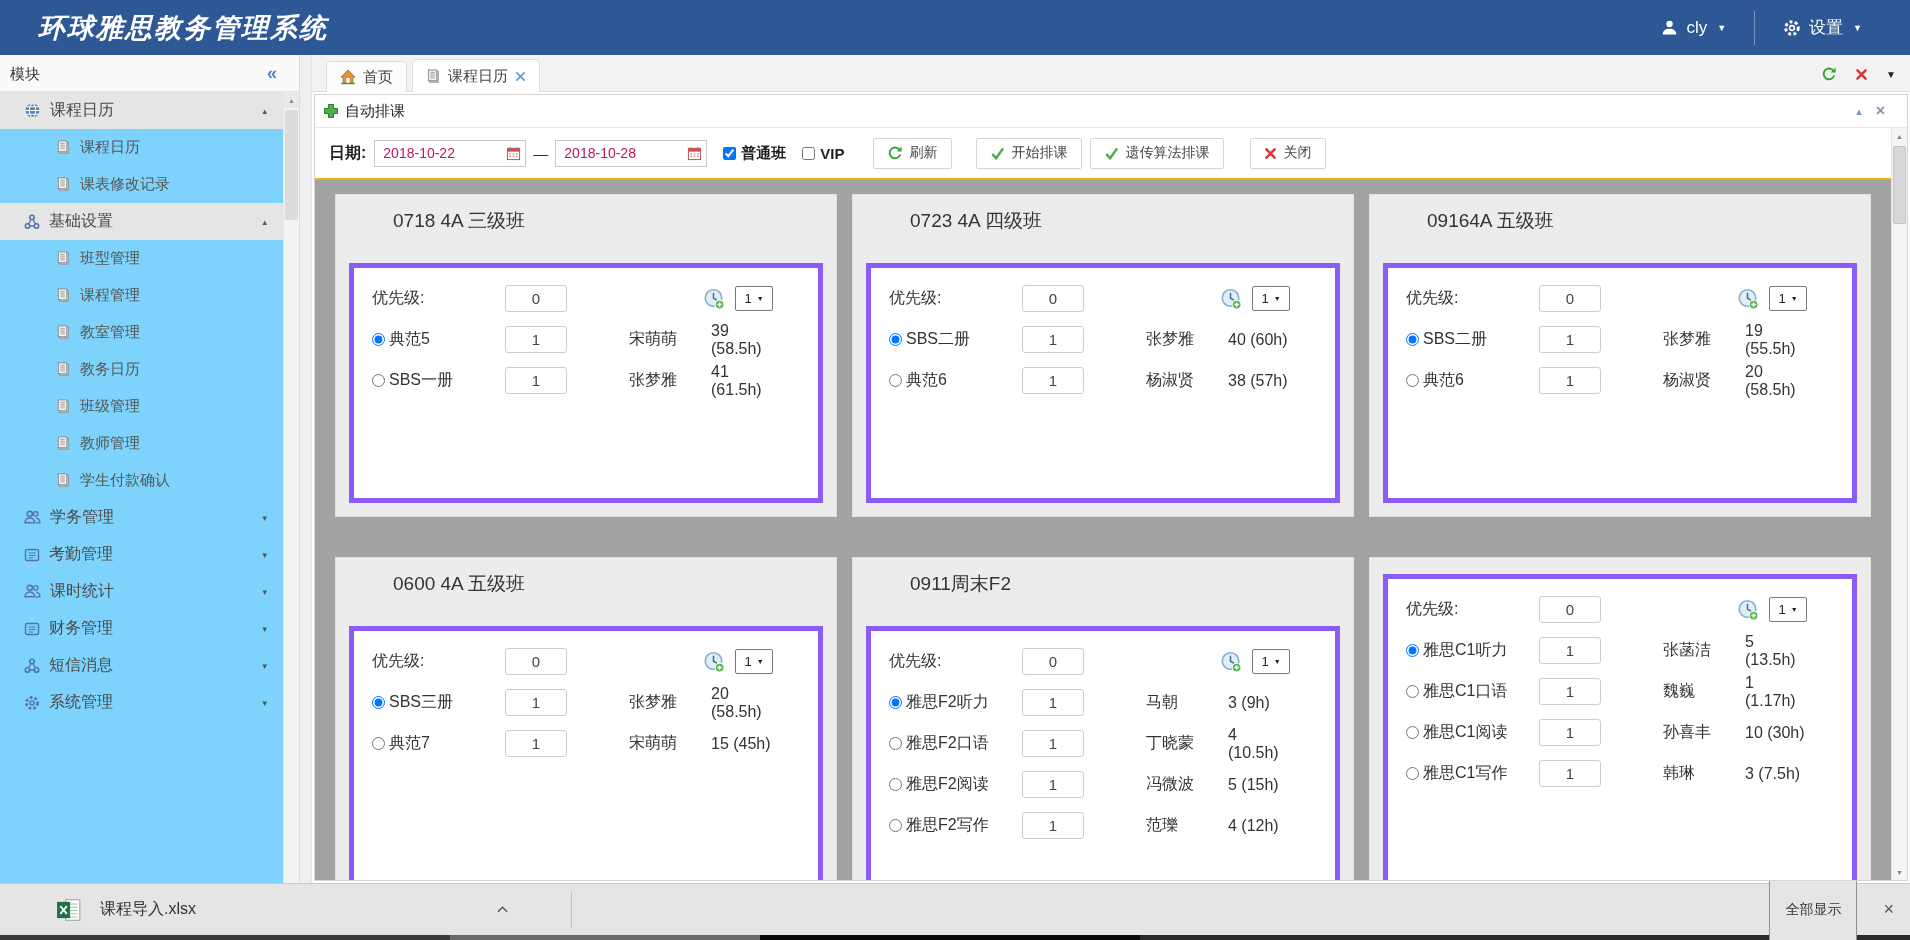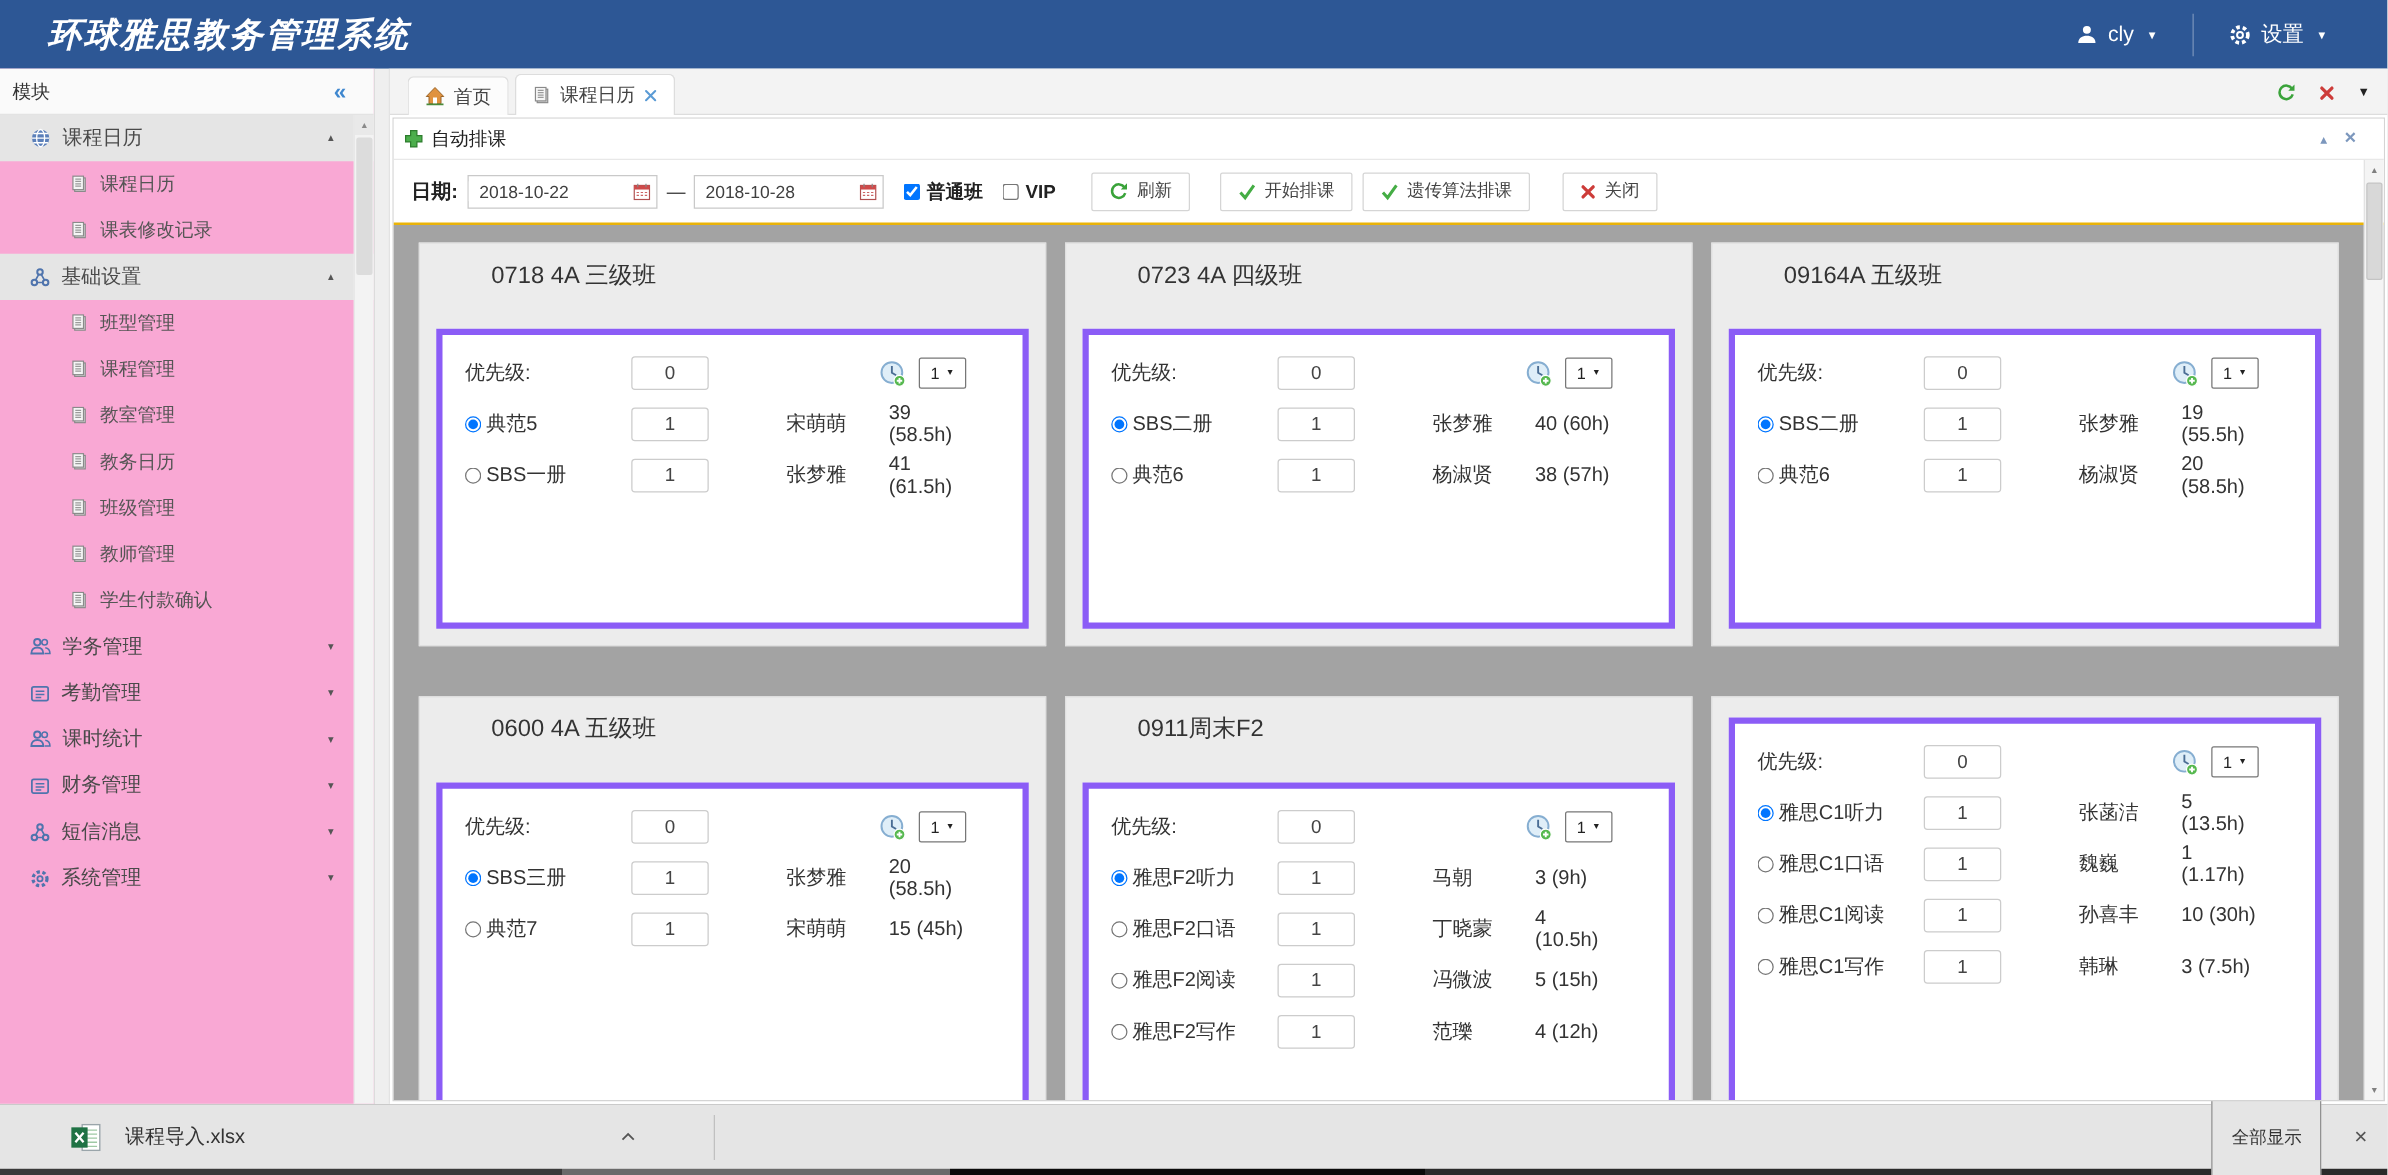--- a/index.html
+++ b/index.html
@@ -12,21 +12,21 @@
   .header-right { margin-left:auto; display:flex; align-items:center; }
   .hdr-item { display:flex; align-items:center; gap:8px; font-size:17px; cursor:pointer; }
   .hdr-caret { font-size:9px; margin-left:2px; }
   .hdr-sep { width:1px; height:34px; background:rgba(255,255,255,.35); margin:0 28px; }
   .hdr-pad { width:48px; }
 
   
   .main-row { display:flex; height:828px; }
 
   
-  .sidebar { width:300px; background:#f9a8d4; border-right:1px solid #dcdcdc; position:relative; }
+  .sidebar { width:300px; background:#7dd3fc; border-right:1px solid #dcdcdc; position:relative; }
   .sidebar-header { height:37px; line-height:37px; background:#fafafa; border-bottom:1px solid #e3e3e3;
     padding-left:10px; font-size:15px; color:#333; display:flex; }
   .collapse-glyph { margin-left:auto; margin-right:22px; color:#3f87cf; font-size:18px; font-weight:bold; cursor:pointer; }
   .menu-row { height:37px; display:flex; align-items:center; padding-left:24px; gap:9px;
     font-size:16px; color:#4a4a4a; cursor:pointer; }
   .menu-row.group.expanded { background:#e5e5e5; }
   .menu-row .caret { margin-left:auto; margin-right:32px; font-size:9px; color:#555; }
   .menu-child { height:37px; display:flex; align-items:center; padding-left:56px; gap:9px;
     font-size:15px; color:#555; cursor:pointer; }
   .icon-slot { display:inline-flex; align-items:center; justify-content:center; }
@@ -58,21 +58,21 @@
   .panel-title { font-size:15px; color:#222; }
   .panel-tools { margin-left:auto; margin-right:22px; display:flex; align-items:center; gap:14px; }
   .pt-min { color:#7c97bd; font-size:11px; cursor:pointer; }
   .pt-close { color:#7c97bd; font-size:16px; font-weight:bold; cursor:pointer; }
 
   .toolbar { height:52px; display:flex; align-items:center; padding-left:14px;
     border-bottom:2px solid #eab308; background:#fff; flex:none; }
   .date-label { font-size:16px; font-weight:bold; color:#222; margin-right:8px; }
   .date-box { width:152px; height:27px; border:1px solid #c9c9c9; display:flex; align-items:center; background:#fff; }
   .date-box input { border:none; outline:none; flex:1; min-width:0; padding-left:8px;
-    font-size:14px; color:#404040; font-family:inherit; }
+    font-size:14px; color:#be185d; font-family:inherit; }
   .date-box .icon-slot { margin-right:4px; cursor:pointer; }
   .dash { margin:0 7px; font-size:15px; color:#333; }
   .chk { display:flex; align-items:center; gap:5px; margin-left:16px; }
   .chk label { font-size:15px; font-weight:bold; color:#222; }
   .btn { height:31px; display:flex; align-items:center; gap:7px; padding:0 13px;
     border:1px solid #d5d5d5; background:#fff; border-radius:2px; font-size:14px; color:#444; cursor:pointer; }
   .btn-refresh { margin-left:28px; }
   .btn-start { margin-left:24px; }
   .btn-ga { margin-left:8px; }
   .btn-close { margin-left:26px; }

